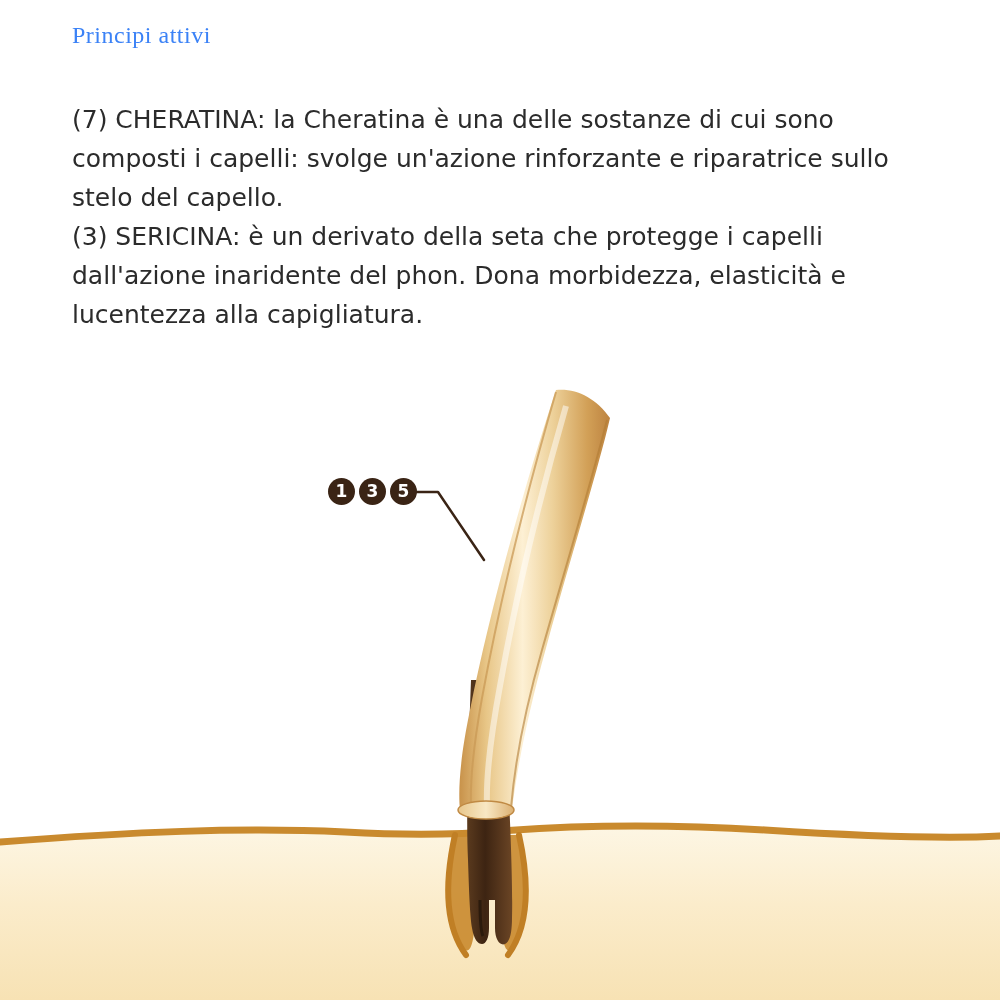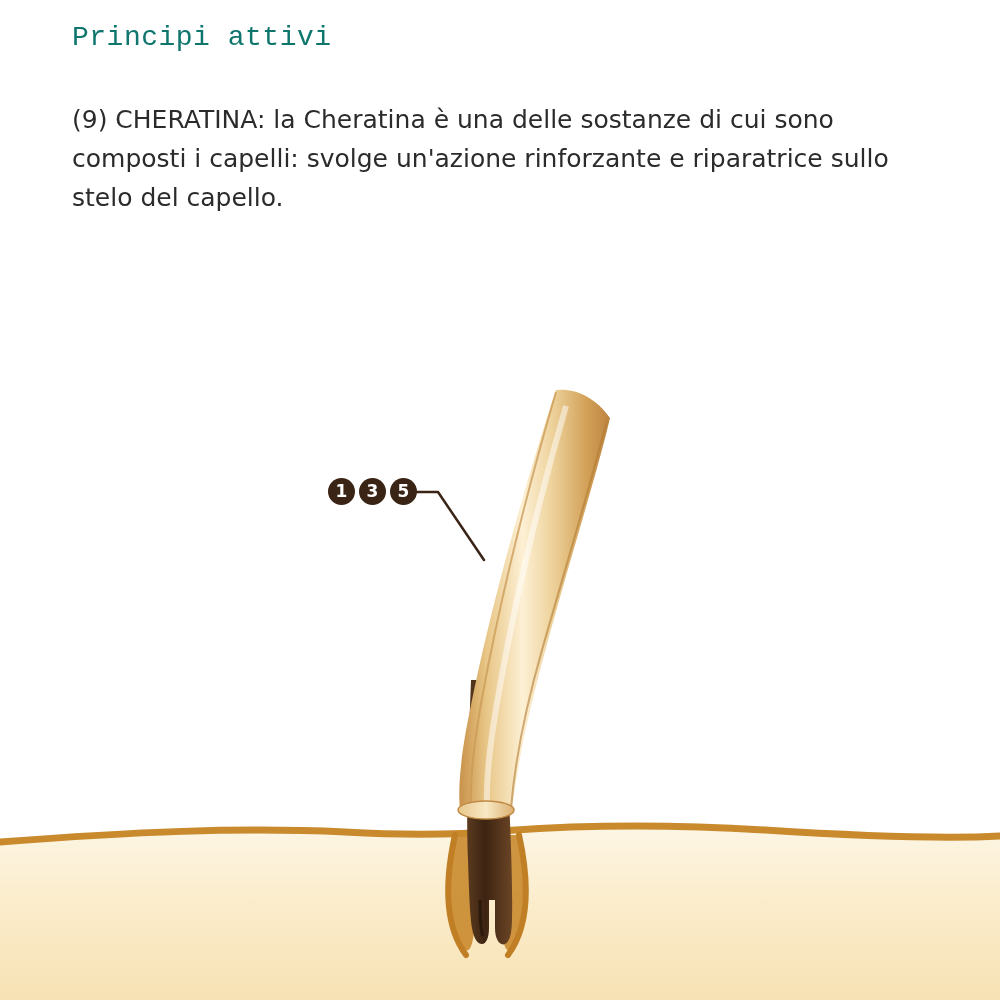--- a/index.html
+++ b/index.html
@@ -17,24 +17,24 @@
 
   .page {
     position: absolute;
     inset: 0;
   }
 
   .title {
     position: absolute;
     left: 72px;
     top: 22px;
-    font-size: 28px;
-    color: #0f766e;
+    font-size: 24px;
+    color: #3b82f6;
     letter-spacing: 0.5px;
-    font-family: Liberation Mono, monospace;
+    font-family: Liberation Serif, serif;
     white-space: nowrap;
   }
 
   .body-text {
     position: absolute;
     left: 72px;
     top: 100px;
     width: 830px;
     font-size: 25px;
     line-height: 39px;
@@ -77,21 +77,22 @@
   }
 </style>
 </head>
 <body>
 
 <div class="page">
 
   <div class="title">Principi attivi</div>
 
   <div class="body-text">
-    <p>(9) CHERATINA: la Cheratina è una delle sostanze di cui sono composti i capelli: svolge un'azione rinforzante e riparatrice sullo stelo del capello.</p>
+    <p>(7) CHERATINA: la Cheratina è una delle sostanze di cui sono composti i capelli: svolge un'azione rinforzante e riparatrice sullo stelo del capello.</p>
+    <p>(3) SERICINA: è un derivato della seta che protegge i capelli dall'azione inaridente del phon. Dona morbidezza, elasticità e lucentezza alla capigliatura.</p>
   </div>
 
   <div class="figure">
     <svg width="1000" height="620" viewBox="0 0 1000 620" xmlns="http://www.w3.org/2000/svg">
       <defs>
         <linearGradient id="shaftGrad" x1="0" y1="0" x2="1" y2="0">
           <stop offset="0%" stop-color="#c8924a"></stop>
           <stop offset="18%" stop-color="#e8c687"></stop>
           <stop offset="42%" stop-color="#fdf0d4"></stop>
           <stop offset="62%" stop-color="#edd19a"></stop>

